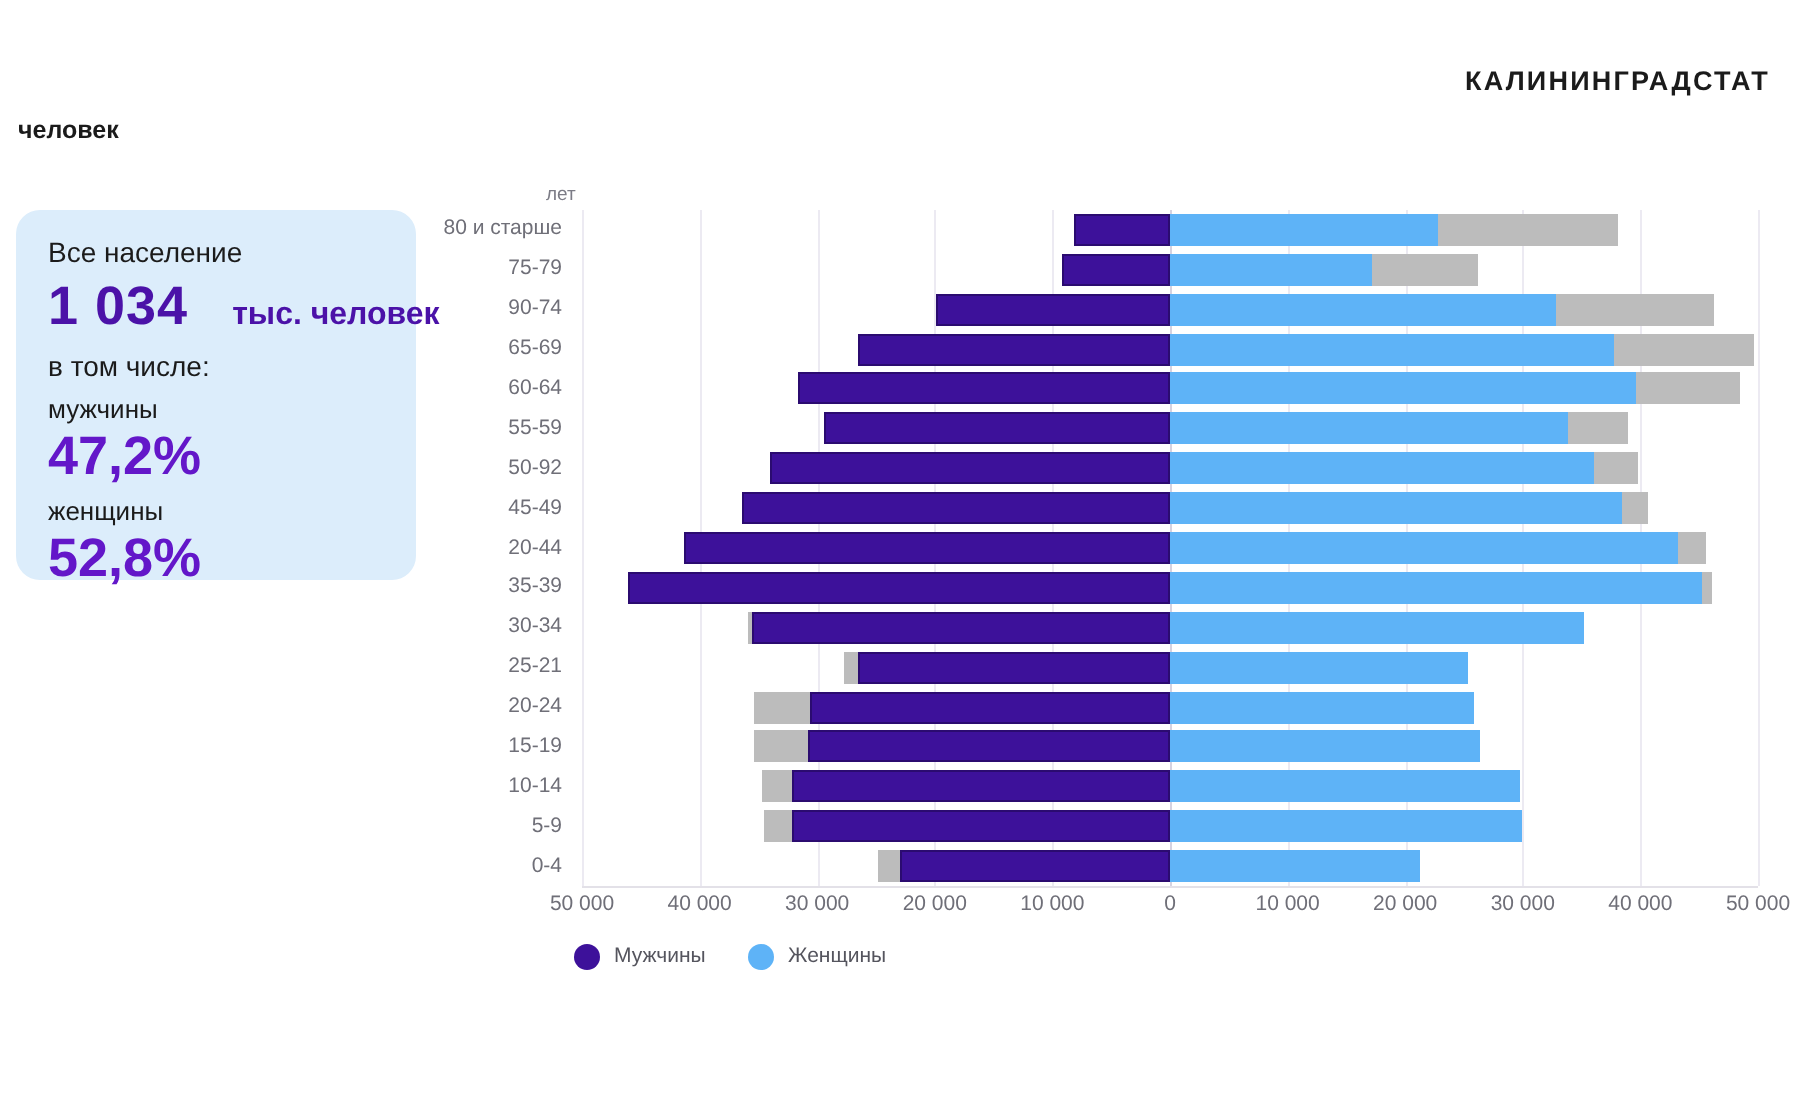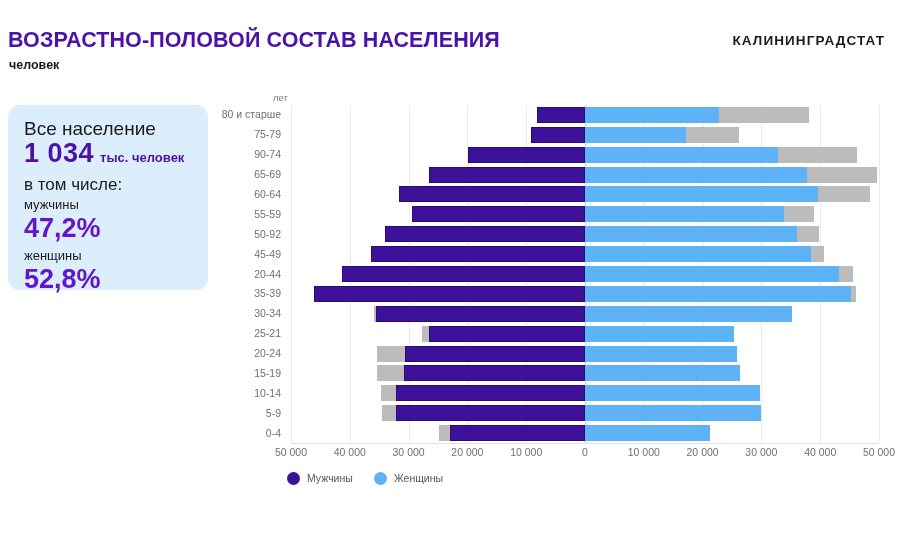--- a/index.html
+++ b/index.html
@@ -30,30 +30,30 @@
     position:absolute;right:15px;top:33px;
     font-size:13.5px;font-weight:bold;letter-spacing:1.1px;
     color:#1b1b1b;white-space:nowrap;
   }
   
   #infocard{
     position:absolute;left:8px;top:105px;width:200px;height:185px;
     background:#dcedfb;border-radius:12px;
   }
   #infocard .line{position:absolute;left:16px;white-space:nowrap;}
-  .ic-all{top:13px;font-size:19px;color:#1b1b1b;}
+  .ic-all{top:13px;font-size:14px;color:#1b1b1b;}
   .ic-bignum{
     top:33px;font-size:27px;font-weight:bold;color:#4b12a8;
     letter-spacing:.5px;
   }
   .ic-bignum .unit{
-    font-size:13px;font-weight:bold;color:#4b12a8;
-    letter-spacing:0;margin-left:6px;
-  }
-  .ic-incl{top:70px;font-size:17px;color:#1b1b1b;}
+    font-size:16px;font-weight:bold;color:#4b12a8;
+    letter-spacing:0;margin-left:22px;
+  }
+  .ic-incl{top:70px;font-size:14px;color:#1b1b1b;}
   .ic-menlbl{top:92px;font-size:13px;color:#1b1b1b;}
   .ic-menval{top:108px;font-size:27px;font-weight:bold;color:#6317c9;}
   .ic-womlbl{top:143px;font-size:13px;color:#1b1b1b;}
   .ic-womval{top:159px;font-size:27px;font-weight:bold;color:#6317c9;}
   
   #chart{
     position:absolute;left:0;top:88px;width:900px;height:410px;
   }
   #plot{
     position:absolute;left:291px;top:17px;
@@ -95,21 +95,20 @@
   .leg{position:absolute;top:0;display:flex;align-items:center;height:20px;}
   .leg .dot{
     width:13px;height:13px;border-radius:50%;margin-right:7px;flex:0 0 auto;
   }
   .leg .txt{font-size:10.5px;color:#55555e;white-space:nowrap;}
 </style>
 </head>
 <body>
 
 <div id="header">
-  <div id="title">ВОЗРАСТНО-ПОЛОВОЙ СОСТАВ НАСЕЛЕНИЯ</div>
   <div id="subtitle">человек</div>
   <div id="brand">КАЛИНИНГРАДСТАТ</div>
 </div>
 
 <div id="infocard">
   <div class="line ic-all">Все население</div>
   <div class="line ic-bignum">
     <span>1 034</span><span class="unit">тыс. человек</span>
   </div>
   <div class="line ic-incl">в том числе:</div>

